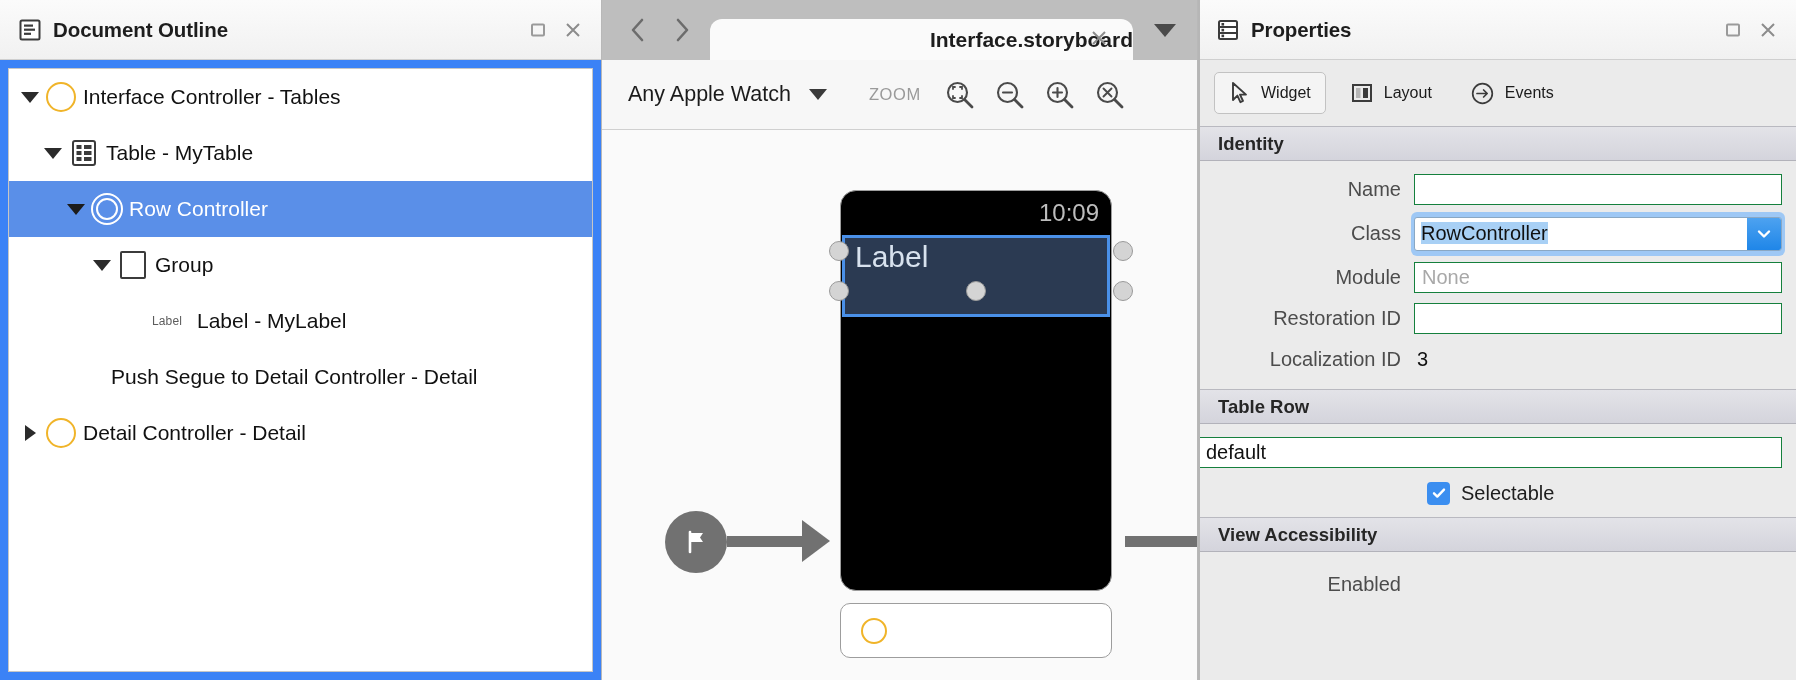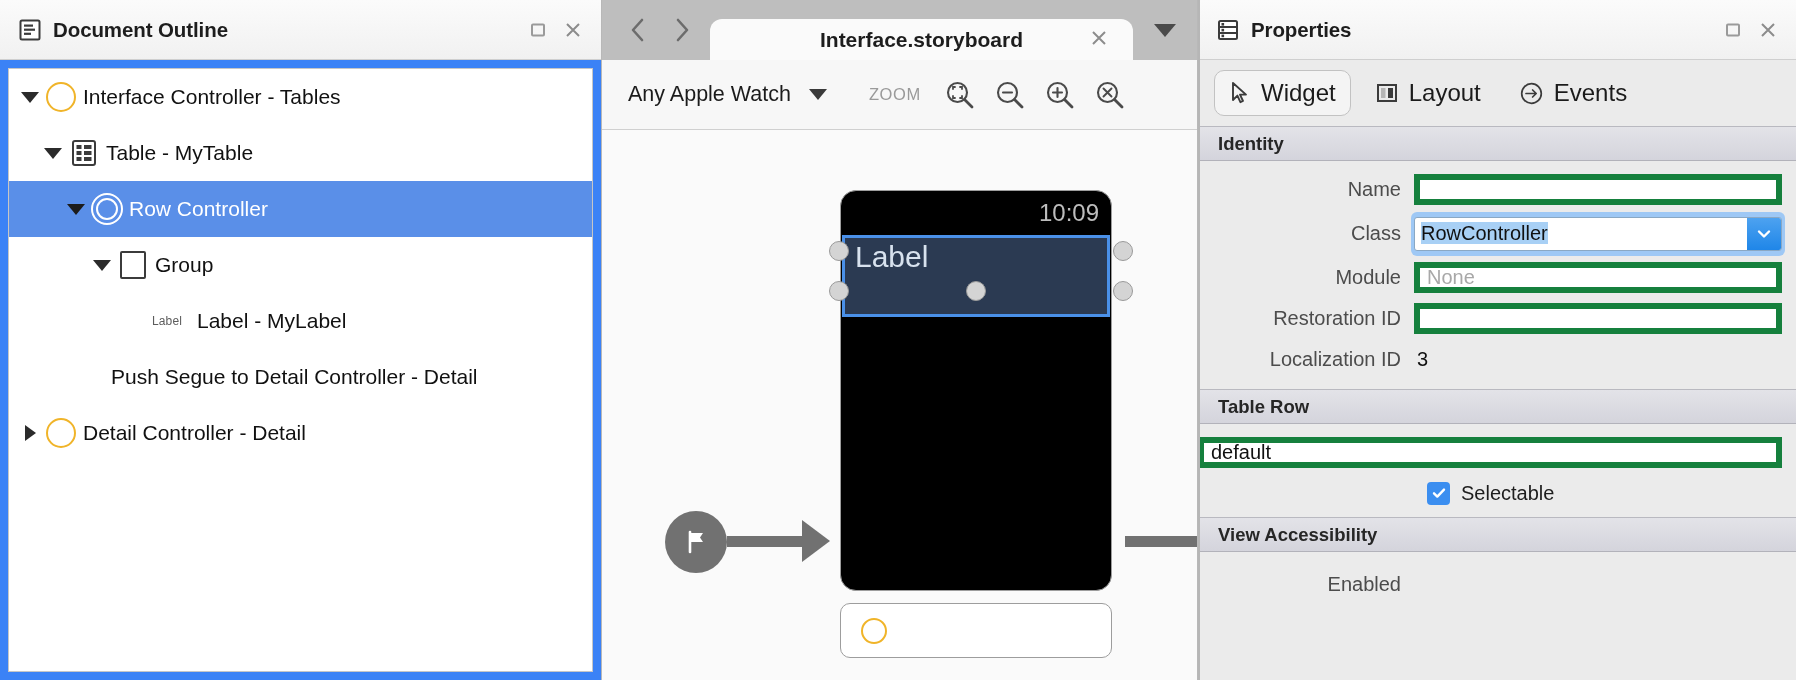--- a/index.html
+++ b/index.html
@@ -109,21 +109,21 @@
   }
   .nav-arrows { display: flex; align-items: center; padding: 0 6px 0 14px; }
   .nav-btn {
     width: 44px; height: 60px;
     display: flex; align-items: center; justify-content: center;
     cursor: default;
   }
   .tab-active {
     flex: 1;
     background: #fafafa;
-    display: flex; align-items: center; justify-content: center;
+    display: flex; align-items: center; justify-content: flex-end;
     position: relative;
     margin-top: 19px;
     border-radius: 12px 12px 0 0;
     max-width: 470px;
   }
   .tab-title { font-size: 21px; font-weight: bold; color: #1d1d1d; }
   .tab-close {
     position: absolute; right: 24px; top: 50%; transform: translateY(-50%);
     cursor: default;
   }
@@ -231,22 +231,22 @@
   }
   .prop-tabs {
     height: 66px; flex: 0 0 66px;
     background: #ebebeb;
     display: flex; align-items: center;
     padding: 0 16px;
   }
   .prop-tab {
     display: flex; align-items: center;
     padding: 8px 14px; margin-right: 10px;
-    font-size: 24px; color: #1b1b1b;
-    border-radius: 10px; cursor: default;
+    font-size: 16px; color: #1b1b1b;
+    border-radius: 5px; cursor: default;
   }
   .prop-tab.active {
     background: #f4f4f4;
     border: 1px solid #c2c2c2;
   }
   .prop-tab .pt-icon { margin-right: 10px; display: flex; align-items: center; }
 
   .prop-body { flex: 1; overflow: hidden; }
   .section-head {
     height: 35px;
@@ -262,21 +262,21 @@
     height: 41px;
     padding: 0 14px 0 0;
   }
   .field-label {
     width: 216px; flex: 0 0 216px;
     text-align: right; padding-right: 13px;
     font-size: 20px; color: #4c4c4c;
   }
   .field-input {
     flex: 1; height: 31px;
-    background: #fff; border: 6px solid #15803d;
+    background: #fff; border: 1px solid #15803d;
     display: flex; align-items: center;
     padding: 0 7px;
     font-size: 20px; color: #111;
   }
   .field-input.placeholder { color: #a8a8a8; }
   .field-static { font-size: 20px; color: #111; padding-left: 3px; }
   .combo-wrap {
     flex: 1; height: 36px; position: relative;
     display: flex; align-items: center;
   }

